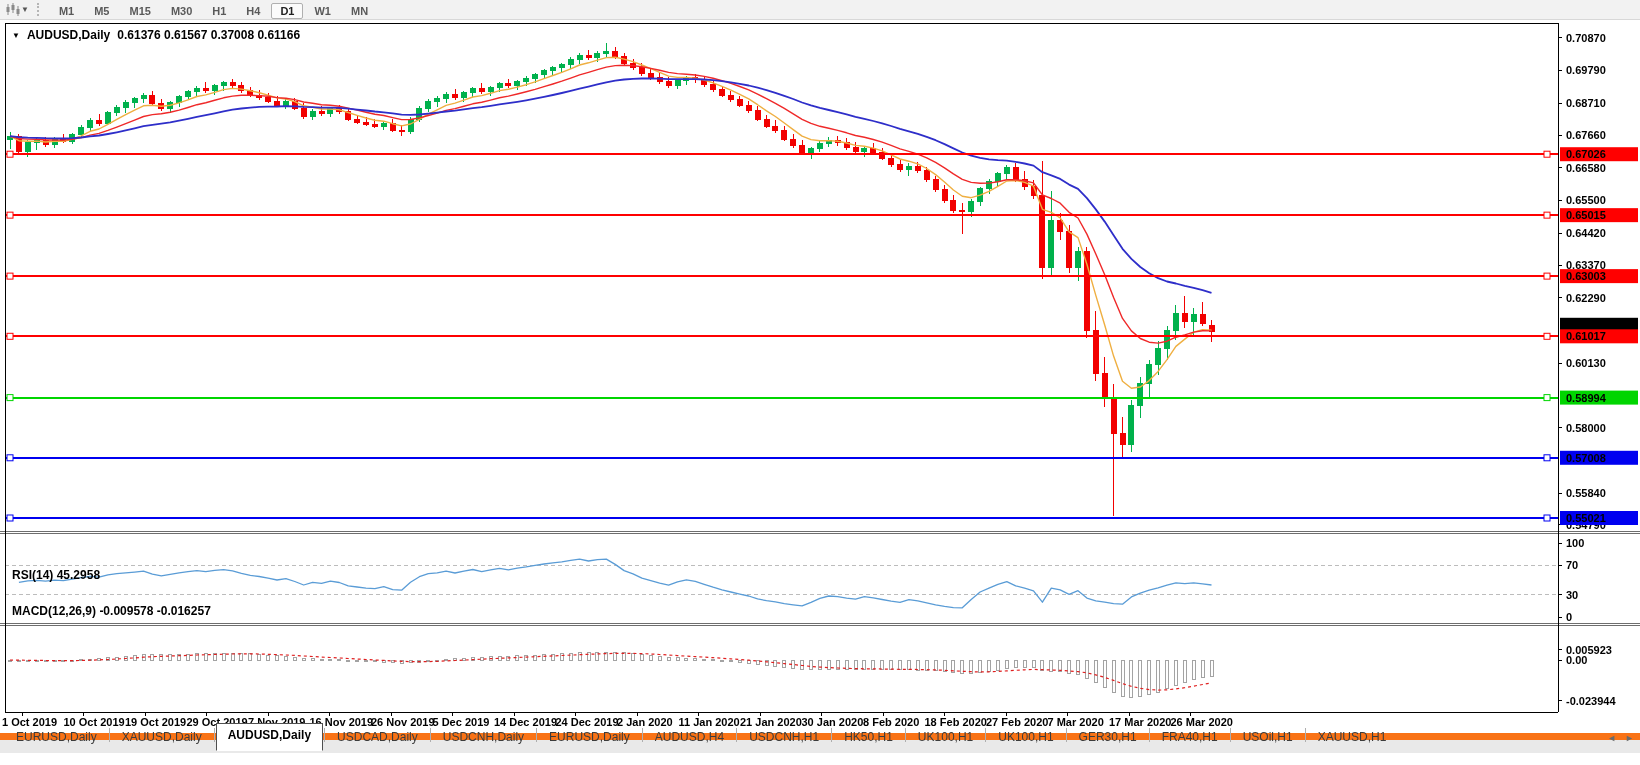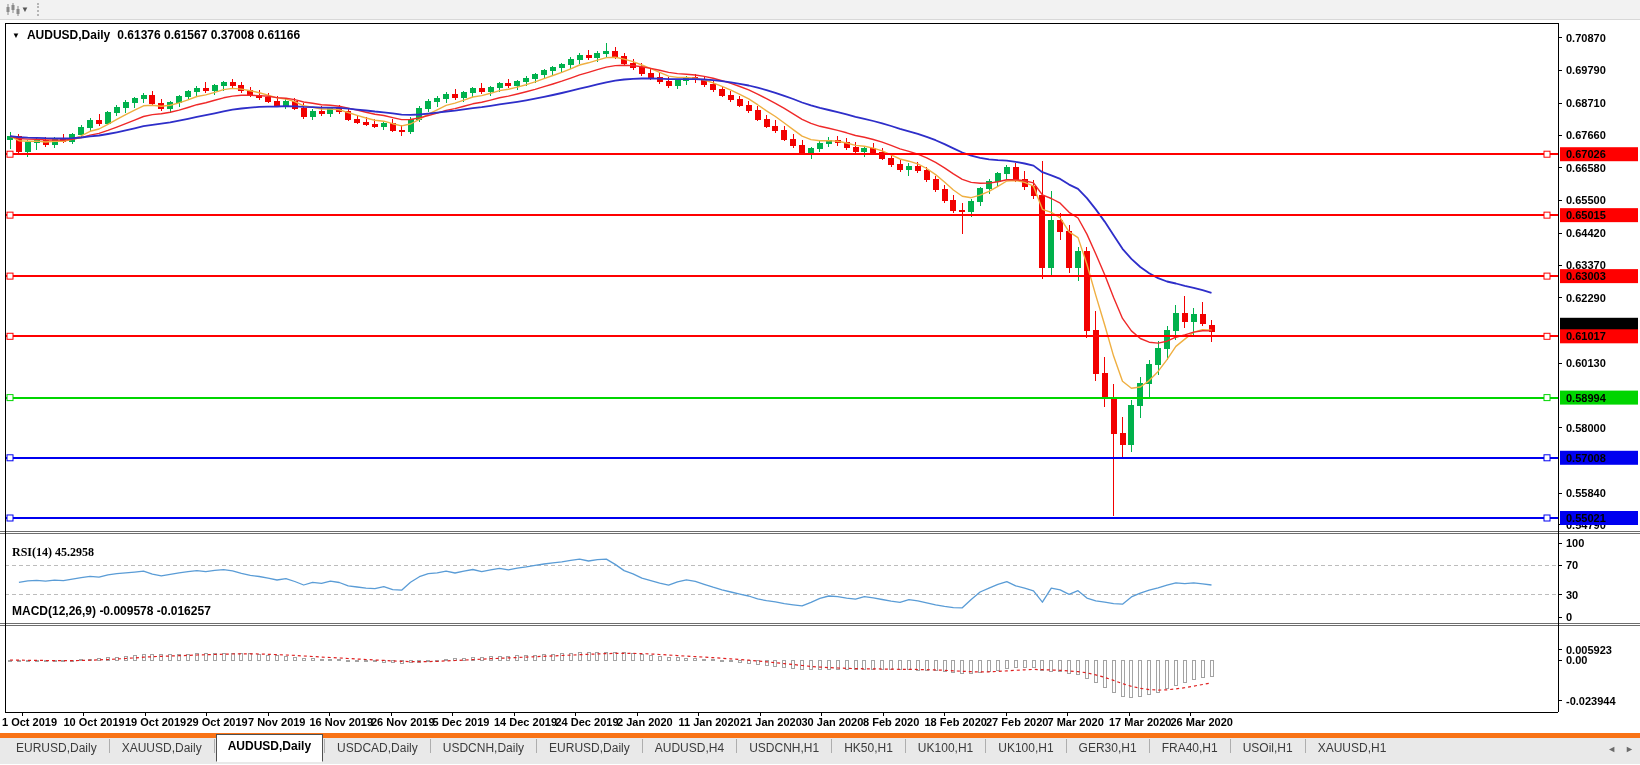--- a/index.html
+++ b/index.html
@@ -11,24 +11,24 @@
   .caret{font-size:8px;color:#555;margin-right:6px;}
   .grip{border-left:2px dotted #b5b5b5;height:13px;margin:0 10px 0 2px;}
   .tf-btn{font-size:11px;font-weight:700;color:#5a5a5a;padding:1px 8px;margin:0 1px;
           border:1px solid transparent;border-radius:2px;cursor:default;}
   .tf-btn.active{background:#fbfbfb;border-color:#b0b0b0;color:#222;}
   #plot{position:absolute;top:20px;left:0;}
   #plot text{font-family:"Liberation Sans",sans-serif;font-size:11px;font-weight:700;fill:#000;}
   .overlay{position:absolute;color:#000;font-size:12px;font-weight:700;white-space:nowrap;}
   #chart-title{top:28px;left:12px;display:flex;align-items:center;gap:7px;}
   #chart-title .tri{font-size:8px;}
-  #rsi-label{top:545px;left:12px;font-family:Liberation Serif, serif;}
+  #rsi-label{top:568px;left:12px;}
   #macd-label{top:604px;left:12px;}
-  #tabbar{position:absolute;top:733px;left:0;width:1640px;height:31px;background:#e9e9e9;
-          border-top:5px solid #f97316;box-sizing:border-box;}
+  #tabbar{position:absolute;top:733px;left:0;width:1640px;height:20px;background:#e9e9e9;
+          border-top:7px solid #f97316;box-sizing:border-box;}
   #tabs{display:flex;align-items:flex-end;height:100%;padding-left:5px;}
   .tab{font-size:12px;color:#3c3c3c;padding:4px 11px 9px;cursor:default;}
   .tab.active{background:#fff;border:1px solid #4f4f4f;border-bottom-color:#fff;font-weight:700;
               padding:4px 11px 8px;margin-bottom:2px;color:#000;}
   .tabsep{width:1px;height:14px;background:#aeaeae;margin:0 1px 11px;align-self:flex-end;}
   .tab-arrows{position:absolute;right:6px;bottom:10px;font-size:9px;color:#6b6b6b;display:flex;gap:9px;}
 </style>
 </head>
 <body>
 
@@ -40,20 +40,21 @@
         <line x1="3" y1="1" x2="3" y2="12" stroke="#8a8a8a"></line>
         <rect x="1.5" y="4" width="3" height="5" fill="#8a8a8a"></rect>
         <line x1="8" y1="0" x2="8" y2="10" stroke="#8a8a8a"></line>
         <rect x="6.5" y="2" width="3" height="5" fill="#8a8a8a"></rect>
         <line x1="13" y1="3" x2="13" y2="13" stroke="#8a8a8a"></line>
         <rect x="11.5" y="6" width="3" height="5" fill="#8a8a8a"></rect>
       </svg>
     </span>
     <span class="caret">▼</span>
     <span class="grip"></span>
+    <div id="tf-buttons"><span class="tf-btn">M1</span><span class="tf-btn">M5</span><span class="tf-btn">M15</span><span class="tf-btn">M30</span><span class="tf-btn">H1</span><span class="tf-btn">H4</span><span class="tf-btn active">D1</span><span class="tf-btn">W1</span><span class="tf-btn">MN</span></div>
   </div>
 
   <svg id="plot" width="1640" height="713" viewBox="0 20 1640 713">
       <rect x="5" y="23" width="1553" height="689" fill="#fff" stroke="none"></rect>
       <line x1="5" y1="565.2" x2="1558" y2="565.2" stroke="#bcbcbc" stroke-width="1" stroke-dasharray="4 3" shape-rendering="crispEdges"></line>
       <line x1="5" y1="594.8" x2="1558" y2="594.8" stroke="#bcbcbc" stroke-width="1" stroke-dasharray="4 3" shape-rendering="crispEdges"></line>
       <line x1="10" y1="132.27286000000015" x2="10" y2="148.93950999999998" stroke="#00b14c" stroke-width="1" shape-rendering="crispEdges"></line>
       <rect x="7.5" y="136.21225000000004" width="5" height="3.6363599999999394" fill="#00b14c" stroke="#00b14c" shape-rendering="crispEdges"></rect>
       <line x1="18.9" y1="133.78800999999999" x2="18.9" y2="155.00011" stroke="#f20000" stroke-width="1" shape-rendering="crispEdges"></line>
       <rect x="16.4" y="136.21225000000004" width="5" height="15.757559999999955" fill="#f20000" stroke="#f20000" shape-rendering="crispEdges"></rect>

